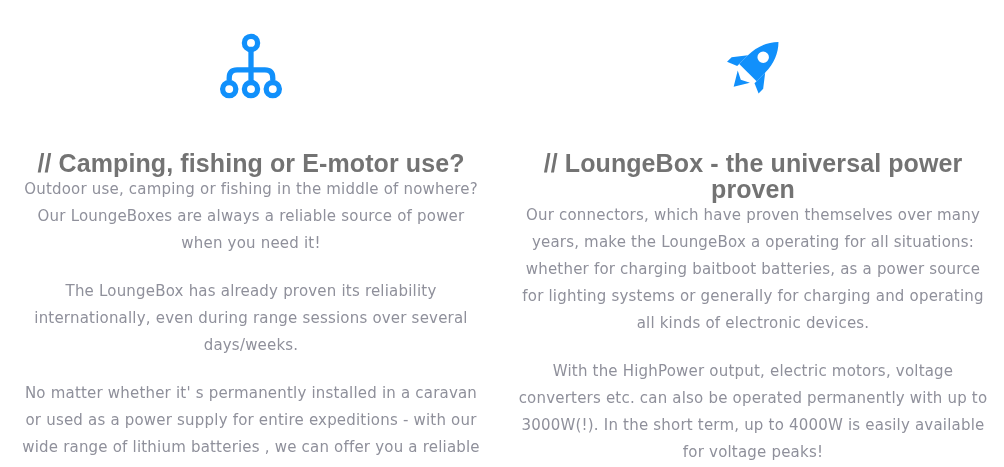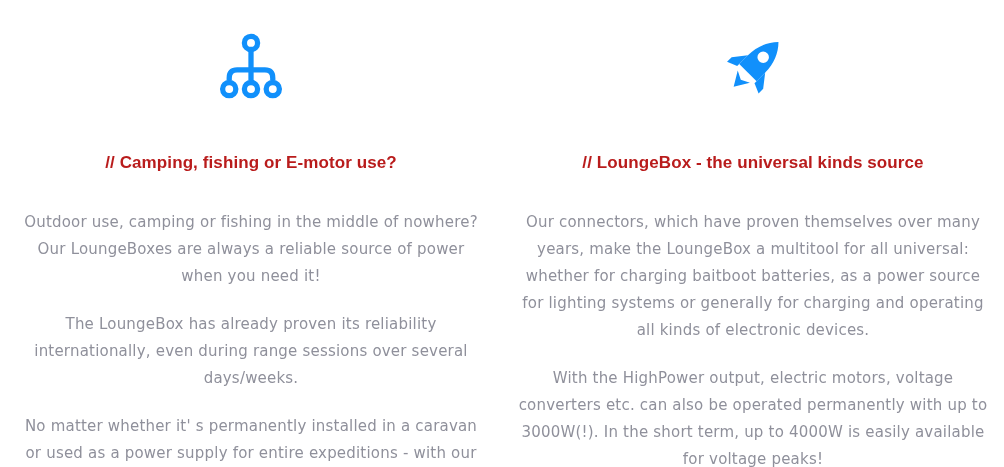--- a/index.html
+++ b/index.html
@@ -25,37 +25,36 @@
   }
   .icon-wrap {
     height: 88px;
     padding-top: 22px;
     display: flex;
     align-items: center;
     justify-content: center;
   }
   .col h3 {
     margin: 40px 0 0 0;
-    font-size: 17px;
+    font-size: 25px;
     line-height: 26px;
     font-weight: 700;
-    color: #b91c1c;
+    color: #737373;
     letter-spacing: 0.1px;
     font-family: "Liberation Sans", "DejaVu Sans", sans-serif;
   }
   .col p {
     margin: 0 auto 21px auto;
     max-width: 472px;
     font-size: 15px;
     line-height: 27px;
     color: #8f909b;
     letter-spacing: 0.2px;
   }
   .col p:first-of-type {
-    margin-top: 33px;
   }
 </style>
 </head>
 <body>
 
 <div class="features">
 
   <div class="col">
     <div class="icon-wrap">
       <svg width="66" height="66" viewBox="0 0 100 100" fill="none" aria-hidden="true">
@@ -79,18 +78,18 @@
       <svg width="72" height="72" viewBox="0 0 100 100" aria-hidden="true">
         <g fill="#1190fb" transform="rotate(45 50 52)">
           <path d="M50 2 C61 13 67 28 67 45 L67 62 L33 62 L33 45 C33 28 39 13 50 2 Z"></path>
           <path d="M33 45 L19 63 L19 72 L33 66 Z"></path>
           <path d="M67 45 L81 63 L81 72 L67 66 Z"></path>
           <path d="M38 70 L50 90 L62 70 L50 76 Z"></path>
           <circle cx="50" cy="32" r="8" fill="#ffffff"></circle>
         </g>
       </svg>
     </div>
-    <h3>// LoungeBox - the universal kinds source</h3>
-    <p>Our connectors, which have proven themselves over many years, make the LoungeBox a multitool for all universal: whether for charging baitboot batteries, as a power source for lighting systems or generally for charging and operating all kinds of electronic devices.</p>
+    <h3>// LoungeBox - the universal power proven</h3>
+    <p>Our connectors, which have proven themselves over many years, make the LoungeBox a operating for all situations: whether for charging baitboot batteries, as a power source for lighting systems or generally for charging and operating all kinds of electronic devices.</p>
     <p>With the HighPower output, electric motors, voltage converters etc. can also be operated permanently with up to 3000W(!). In the short term, up to 4000W is easily available for voltage peaks!</p>
   </div>
 
 </div>
 
 </body></html>

